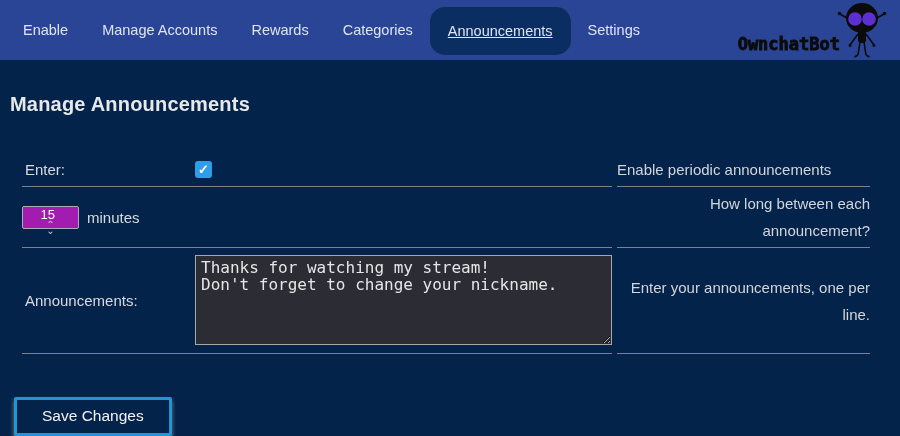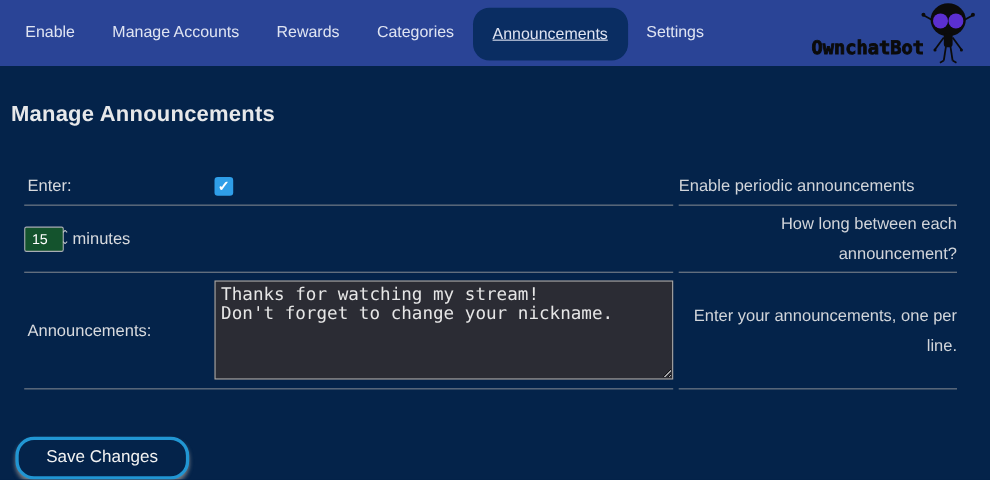--- a/index.html
+++ b/index.html
@@ -107,26 +107,27 @@
     color: #ffffff;
     font-size: 13px;
     font-weight: bold;
     line-height: 1;
     transform: translateY(-0.5px);
   }
 
   
   .spin-box {
     box-sizing: border-box;
-    width: 36px; height: 23px;
-    background: #14532d;
+    width: 57px; height: 23px;
+    background: #a21caf;
     border: 1px solid #a9adb3;
     border-radius: 2px;
     display: flex;
     align-items: center;
+    flex-direction: column;
   }
   .spin-box input {
     width: 26px;
     background: transparent;
     border: none;
     outline: none;
     color: #ffffff;
     font-family: "Liberation Sans", sans-serif;
     font-size: 13px;
     padding: 0 0 0 6px;
@@ -163,21 +164,21 @@
 
   
   .save-btn {
     margin: 43px 0 0 14px;
     background: #04234a;
     color: #f2f2f2;
     font-family: "Liberation Sans", sans-serif;
     font-size: 15.5px;
     padding: 7px 25px 8px 25px;
     border: 3px solid #2196d3;
-    border-radius: 17px;
+    border-radius: 2px;
     box-shadow: 0 3px 4px rgba(145,145,145,0.85);
     cursor: pointer;
   }
 </style>
 </head>
 <body>
 
 
 
 <div class="navbar">

